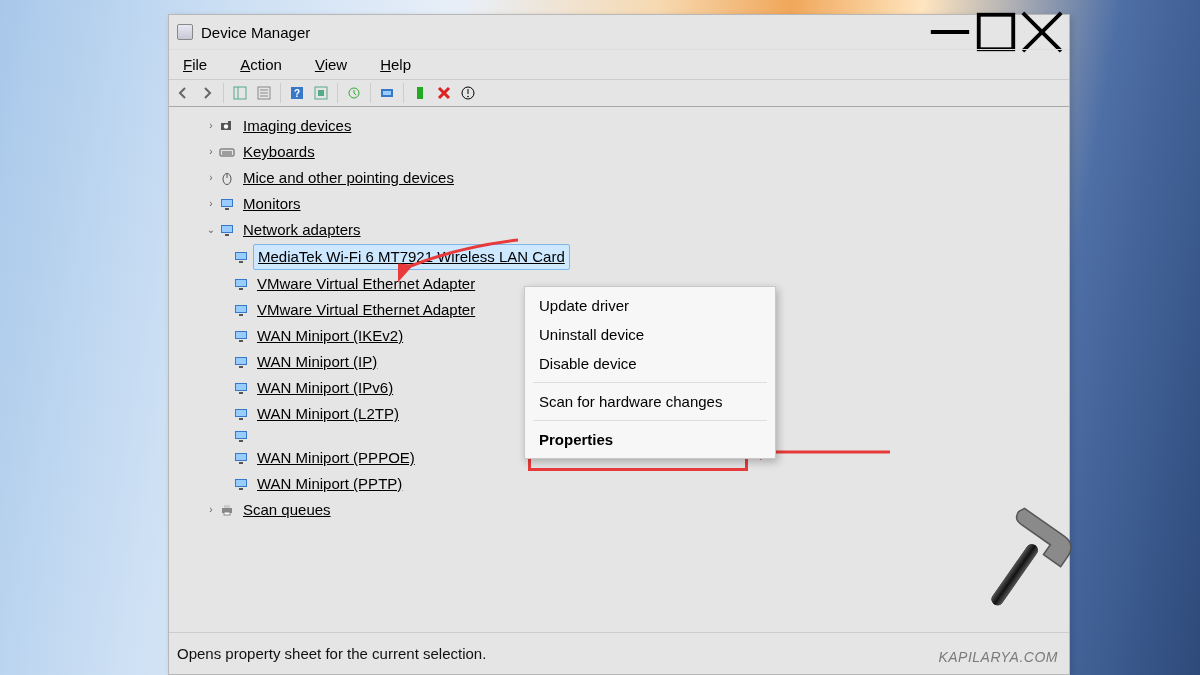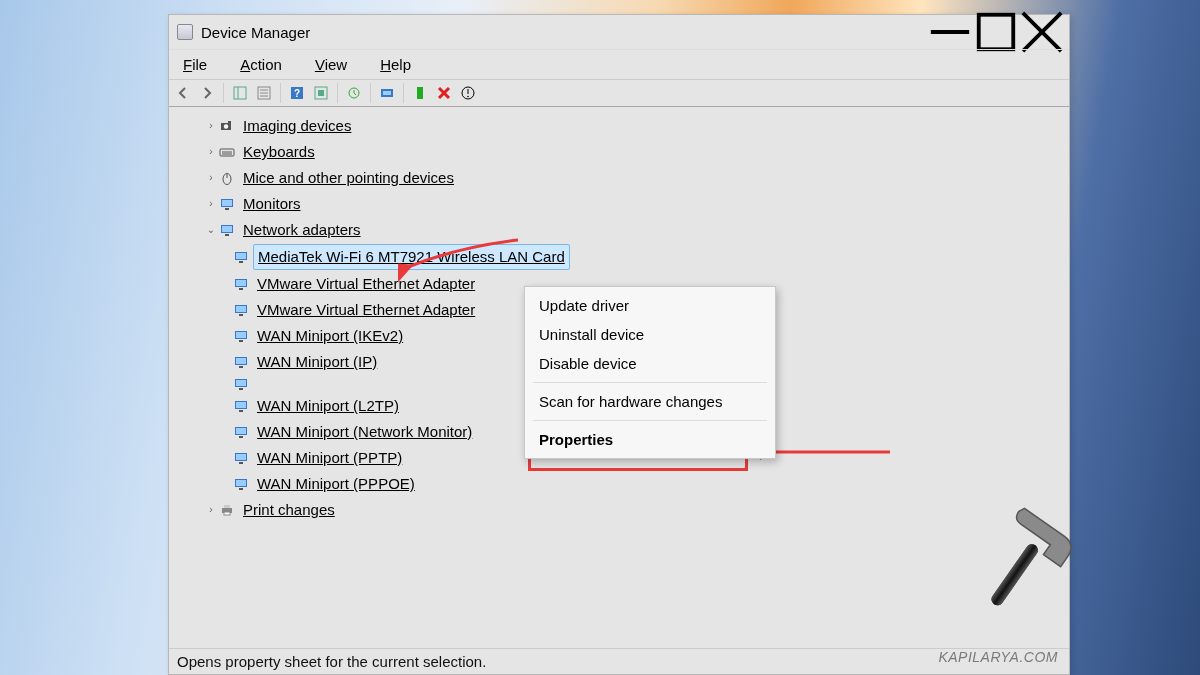--- a/index.html
+++ b/index.html
@@ -17,21 +17,21 @@
 .tb-btn svg { width:16px; height:16px; }
 .tb-sep { width:1px; height:20px; background:#ccc; margin:0 2px; }
 .tree { flex:1; overflow:auto; padding:6px 0; font-size:15px; line-height:1.6; color:#000; position:relative; }
 .node { display:flex; align-items:center; white-space:nowrap; padding:1px 0; }
 .arrow { width:16px; text-align:center; color:#666; font-size:10px; cursor:default; }
 .dev-icon { width:16px; height:16px; margin-right:6px; display:inline-flex; align-items:center; justify-content:center; flex:0 0 16px; }
 .label { padding:0 2px;text-decoration:underline; }
 .selected { background:#cde8ff; border:1px solid #7ab7e8; border-radius:2px; padding:0 4px; margin-left:-2px; }
 .indent0 { padding-left:34px; }
 .indent1 { padding-left:64px; }
-.statusbar { border-top:1px solid #ccc; padding:3px 8px; font-size:15px; color:#111; height:26px; display:flex; align-items:center;margin-top:36px; }
+.statusbar { border-top:1px solid #ccc; padding:3px 8px; font-size:15px; color:#111; height:42px; display:flex; align-items:center;margin-top:36px; }
 .ctx { position:absolute; left:524px; top:286px; width:252px; background:#f7f7f7; border:1px solid #c8c8c8; box-shadow:2px 3px 8px rgba(0,0,0,.25); font-size:15px; padding:4px 0; z-index:50; }
 .ctx-item { padding:6px 14px; cursor:default; }
 .ctx-sep { height:1px; background:#ddd; margin:4px 8px; }
 .ctx-item.bold { font-weight:700; }
 .highlight-box { position:absolute; border:3px solid #e83a3a; pointer-events:none; }
 .arrow-annot { position:absolute; pointer-events:none; }
 .watermark { position:absolute; right:142px; bottom:10px; font-size:14px; color:#7a7a7a; letter-spacing:.5px;font-style:italic; }
 .hammer { position:absolute; right:100px; bottom:40px; width:150px; height:150px; pointer-events:none; }
 </style>
 </head>
@@ -248,72 +248,72 @@
         <span class="label">WAN Miniport (IP)</span>
       </div>
     <div class="node indent1">
         <span class="dev-icon">
           <svg viewBox="0 0 16 16">
             <rect x="2" y="3" width="12" height="8" fill="#3878c8"></rect>
             <rect x="3" y="4" width="10" height="6" fill="#9cf"></rect>
             <rect x="6" y="12" width="4" height="2" fill="#555"></rect>
           </svg>
         </span>
+        <span class="label">WAN Miniport (IPv6)</span>
       </div>
     <div class="node indent1">
         <span class="dev-icon">
           <svg viewBox="0 0 16 16">
             <rect x="2" y="3" width="12" height="8" fill="#3878c8"></rect>
             <rect x="3" y="4" width="10" height="6" fill="#9cf"></rect>
             <rect x="6" y="12" width="4" height="2" fill="#555"></rect>
           </svg>
         </span>
         <span class="label">WAN Miniport (L2TP)</span>
       </div>
     <div class="node indent1">
         <span class="dev-icon">
           <svg viewBox="0 0 16 16">
             <rect x="2" y="3" width="12" height="8" fill="#3878c8"></rect>
             <rect x="3" y="4" width="10" height="6" fill="#9cf"></rect>
             <rect x="6" y="12" width="4" height="2" fill="#555"></rect>
           </svg>
         </span>
-        <span class="label">WAN Miniport (Network Monitor)</span>
+      </div>
+    <div class="node indent1">
+        <span class="dev-icon">
+          <svg viewBox="0 0 16 16">
+            <rect x="2" y="3" width="12" height="8" fill="#3878c8"></rect>
+            <rect x="3" y="4" width="10" height="6" fill="#9cf"></rect>
+            <rect x="6" y="12" width="4" height="2" fill="#555"></rect>
+          </svg>
+        </span>
+        <span class="label">WAN Miniport (PPPOE)</span>
       </div>
     <div class="node indent1">
         <span class="dev-icon">
           <svg viewBox="0 0 16 16">
             <rect x="2" y="3" width="12" height="8" fill="#3878c8"></rect>
             <rect x="3" y="4" width="10" height="6" fill="#9cf"></rect>
             <rect x="6" y="12" width="4" height="2" fill="#555"></rect>
           </svg>
         </span>
         <span class="label">WAN Miniport (PPTP)</span>
-      </div>
-    <div class="node indent1">
-        <span class="dev-icon">
-          <svg viewBox="0 0 16 16">
-            <rect x="2" y="3" width="12" height="8" fill="#3878c8"></rect>
-            <rect x="3" y="4" width="10" height="6" fill="#9cf"></rect>
-            <rect x="6" y="12" width="4" height="2" fill="#555"></rect>
-          </svg>
-        </span>
-        <span class="label">WAN Miniport (PPPOE)</span>
       </div>
 
     <div class="node indent0">
         <span class="arrow">›</span>
         <span class="dev-icon">
           <svg viewBox="0 0 16 16">
             <rect x="3" y="6" width="10" height="5" fill="#888"></rect>
             <rect x="5" y="3" width="6" height="3" fill="#ccc"></rect>
             <rect x="5" y="10" width="6" height="3" fill="#fff" stroke="#888"></rect>
           </svg>
         </span>
-        <span class="label">Print changes</span>
+        <span class="label">Scan queues</span>
       </div>
   </div>
 
   <div class="statusbar">
     <span>Opens property sheet for the current selection.</span>
   </div>
 </div>
 
 <div class="ctx">
   <div class="ctx-item"><span>Update driver</span></div>

